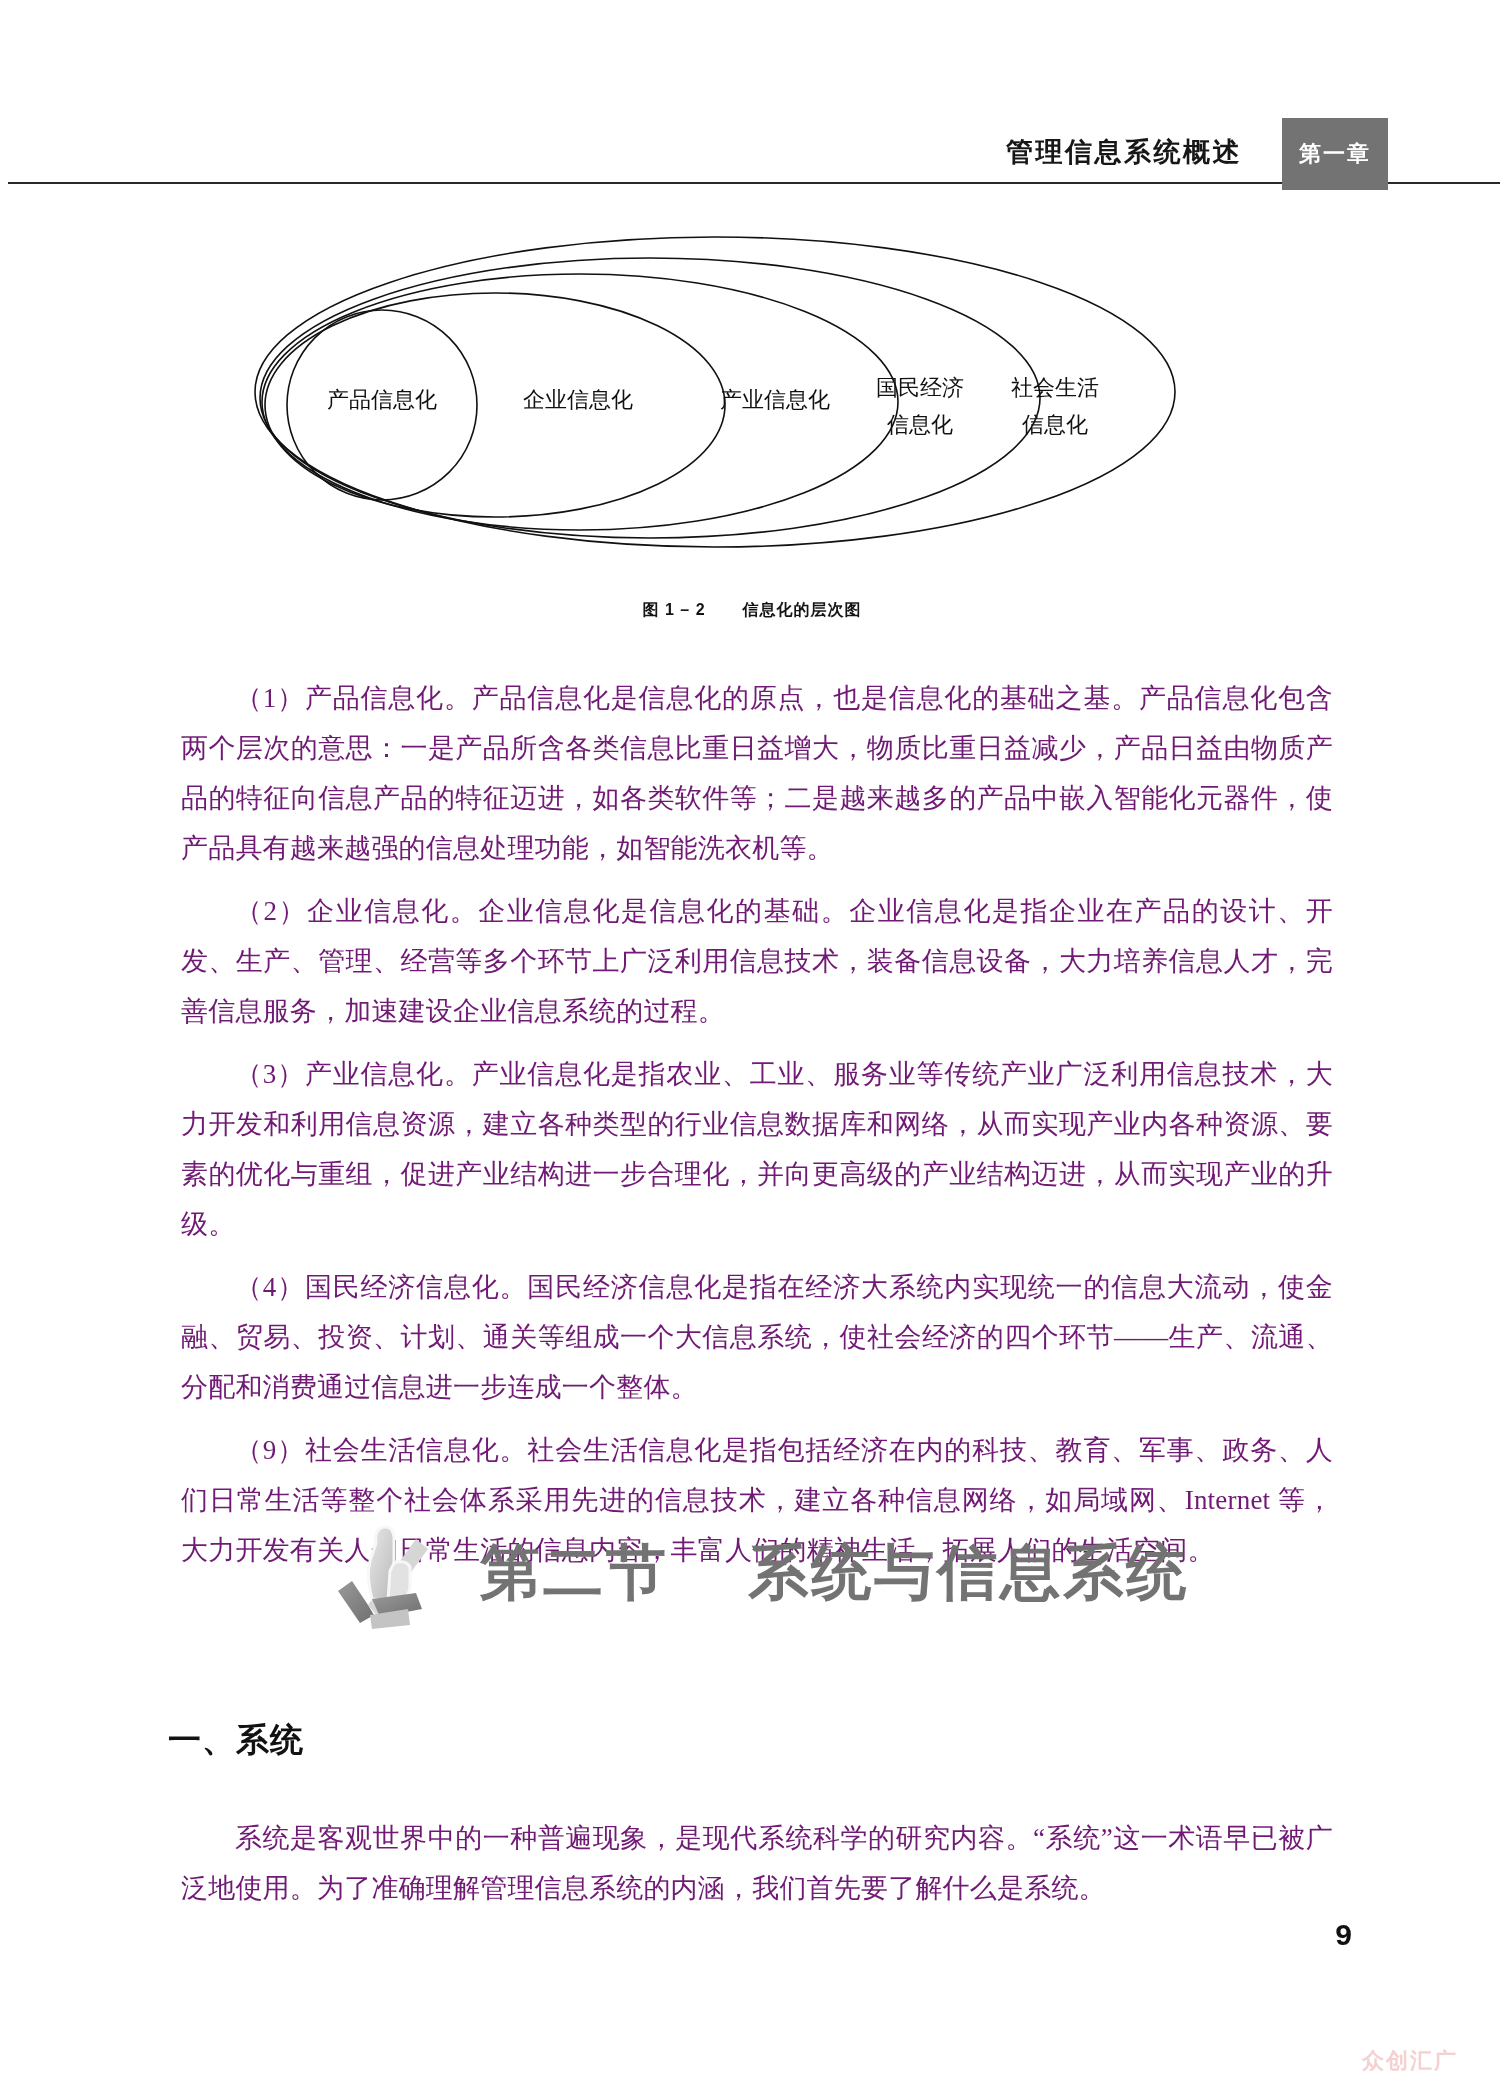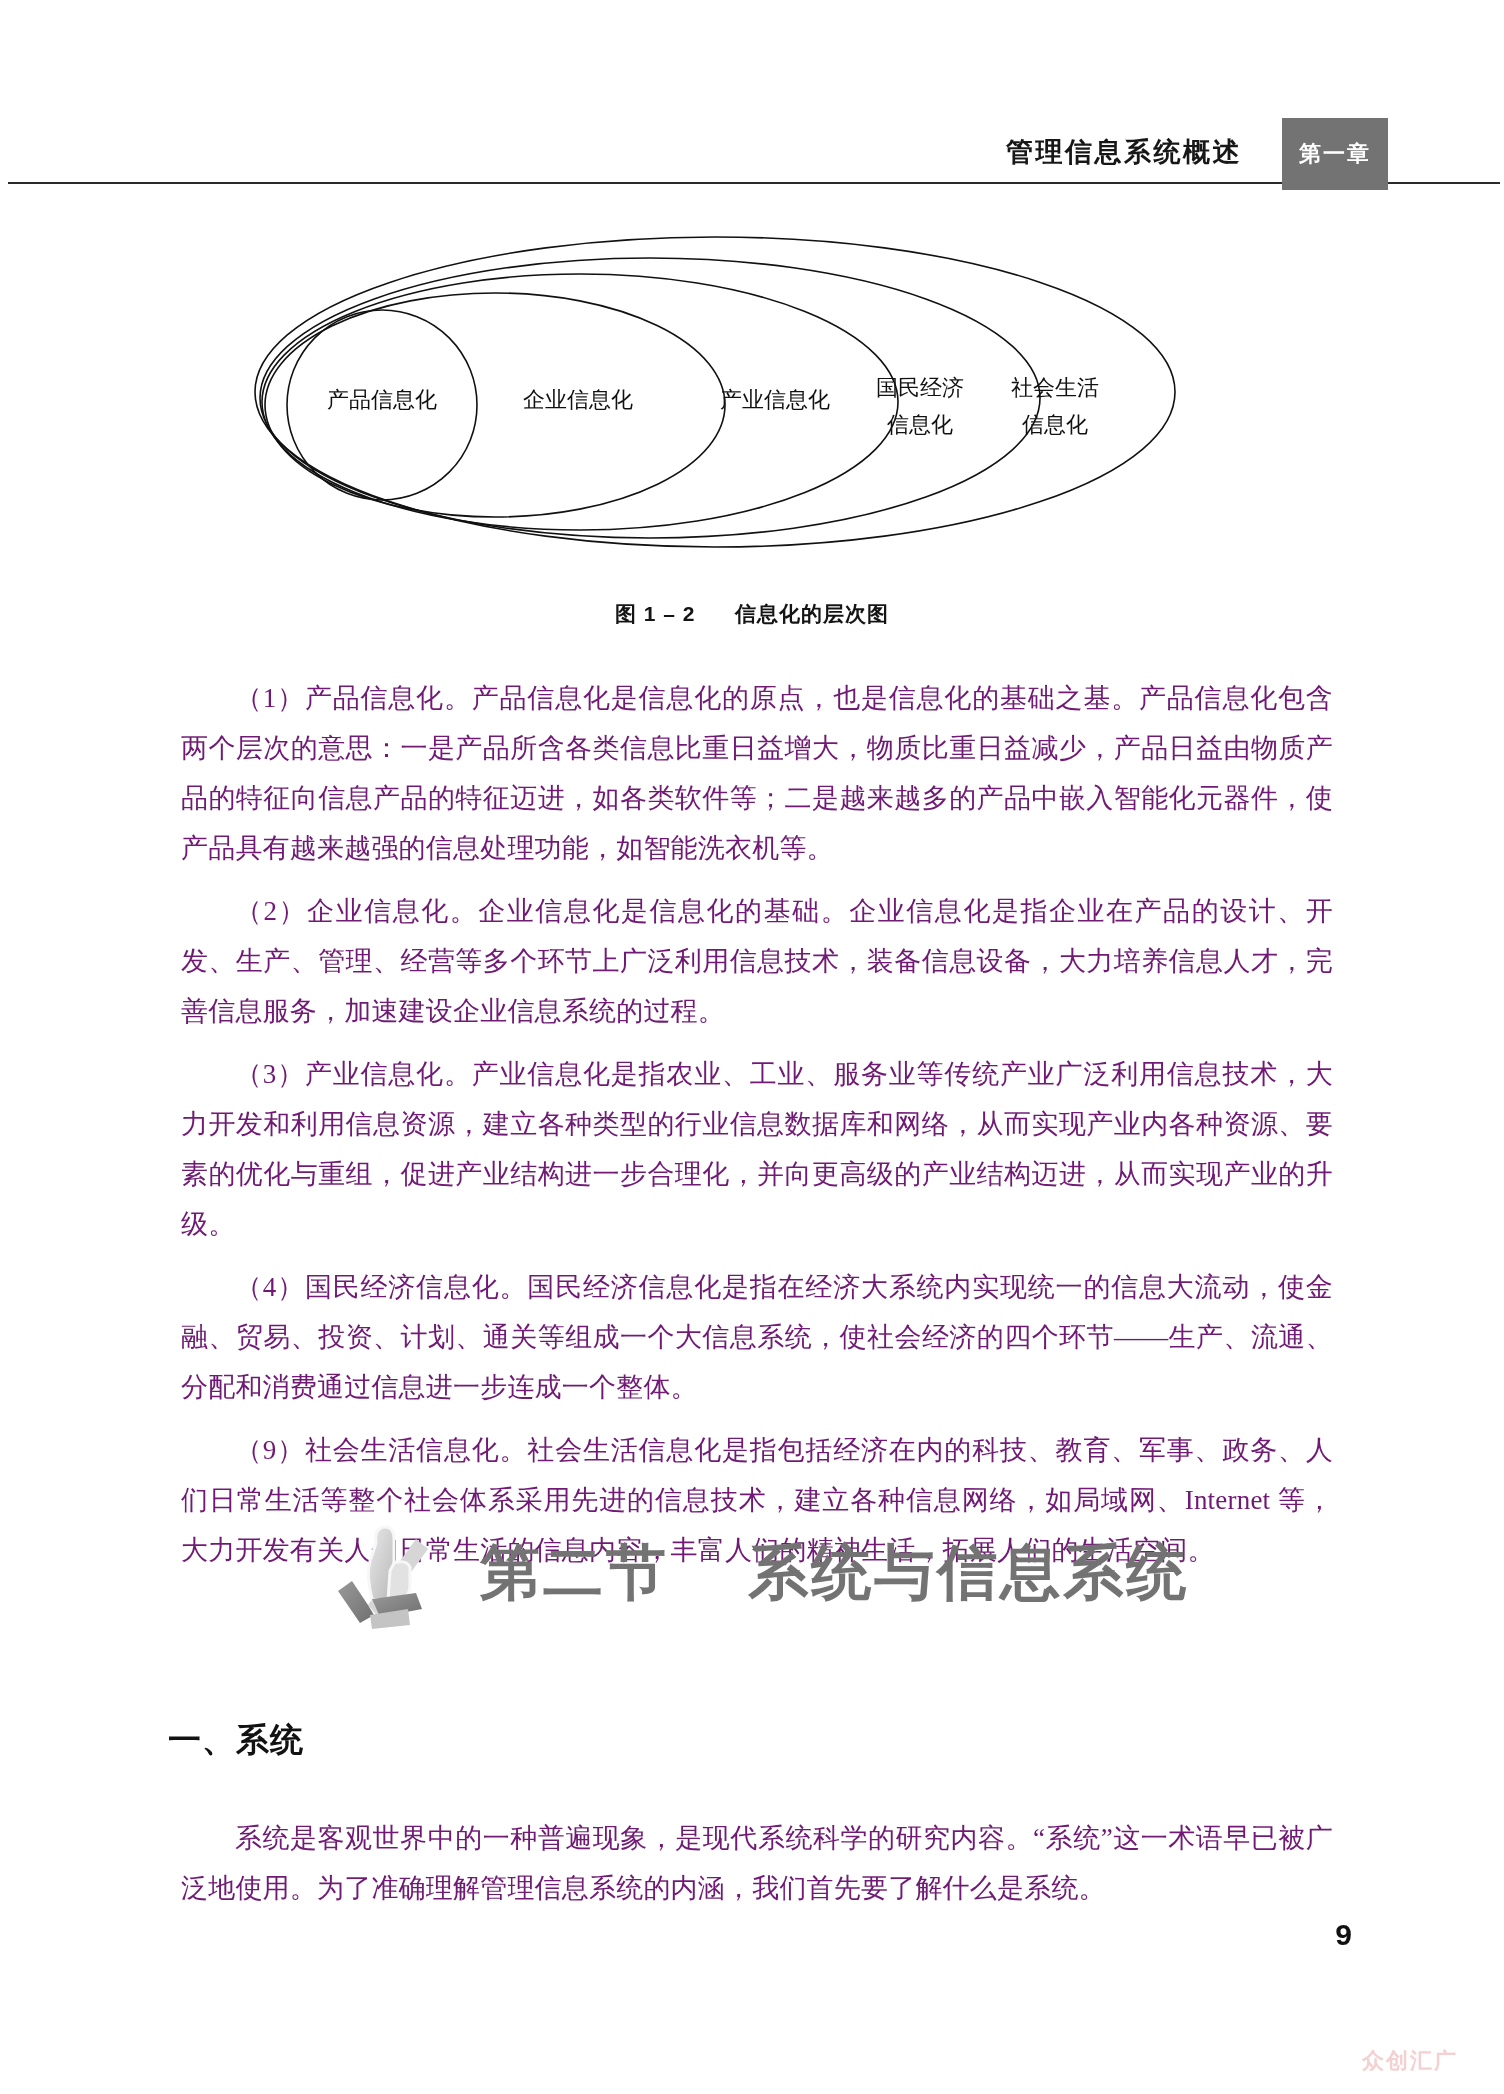--- a/index.html
+++ b/index.html
@@ -77,21 +77,21 @@
     font-size: 22px;
     fill: #111111;
   }
   .figure-caption {
     position: absolute;
     left: 0;
     top: 600px;
     width: 1504px;
     text-align: center;
     font-family: "Liberation Sans", "DejaVu Sans", sans-serif;
-    font-size: 21px;
+    font-size: 16px;
     font-weight: 700;
     color: #141414;
     letter-spacing: 1px;
   }
   .figure-caption .cap-gap { display: inline-block; width: 26px; }
 
   
   .body-col {
     position: absolute;
     left: 168px;

